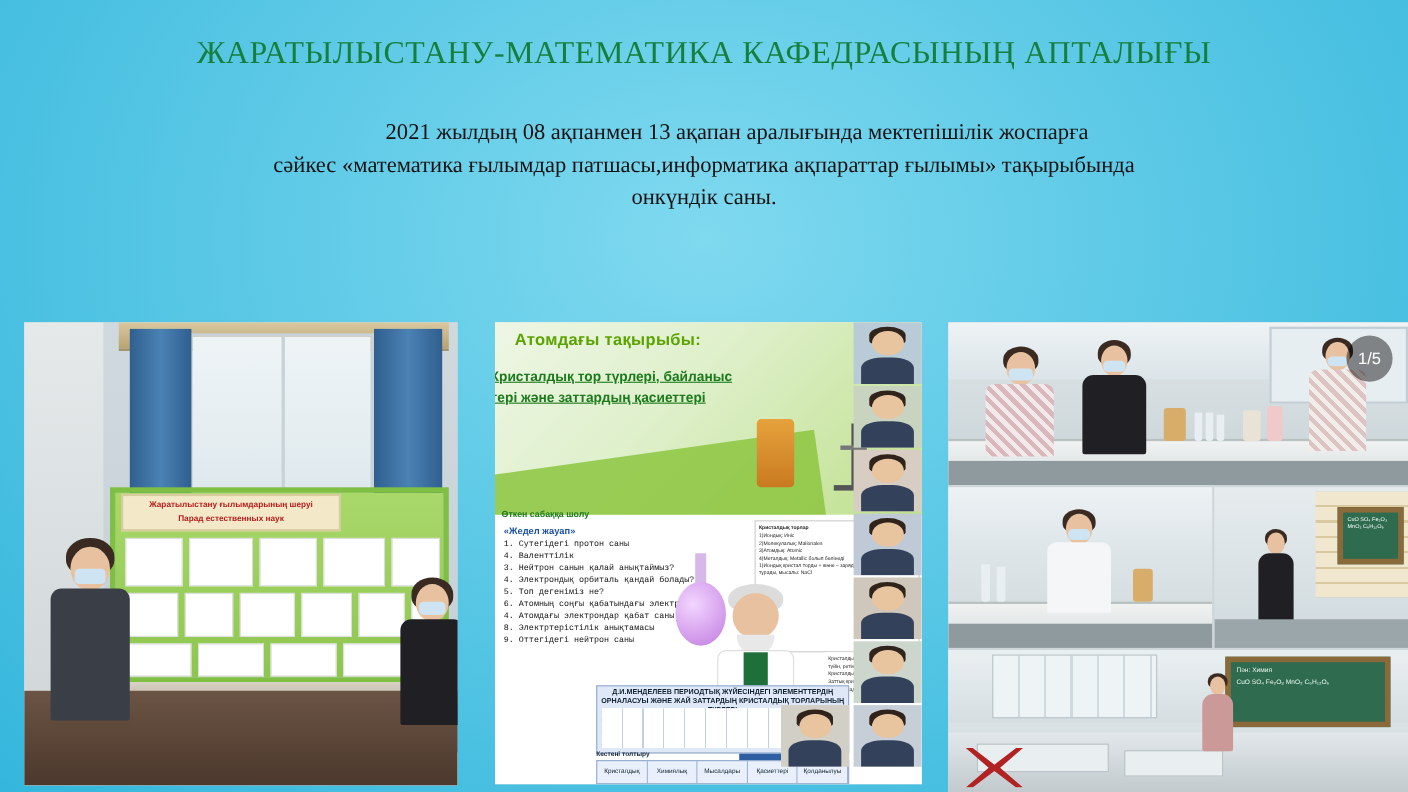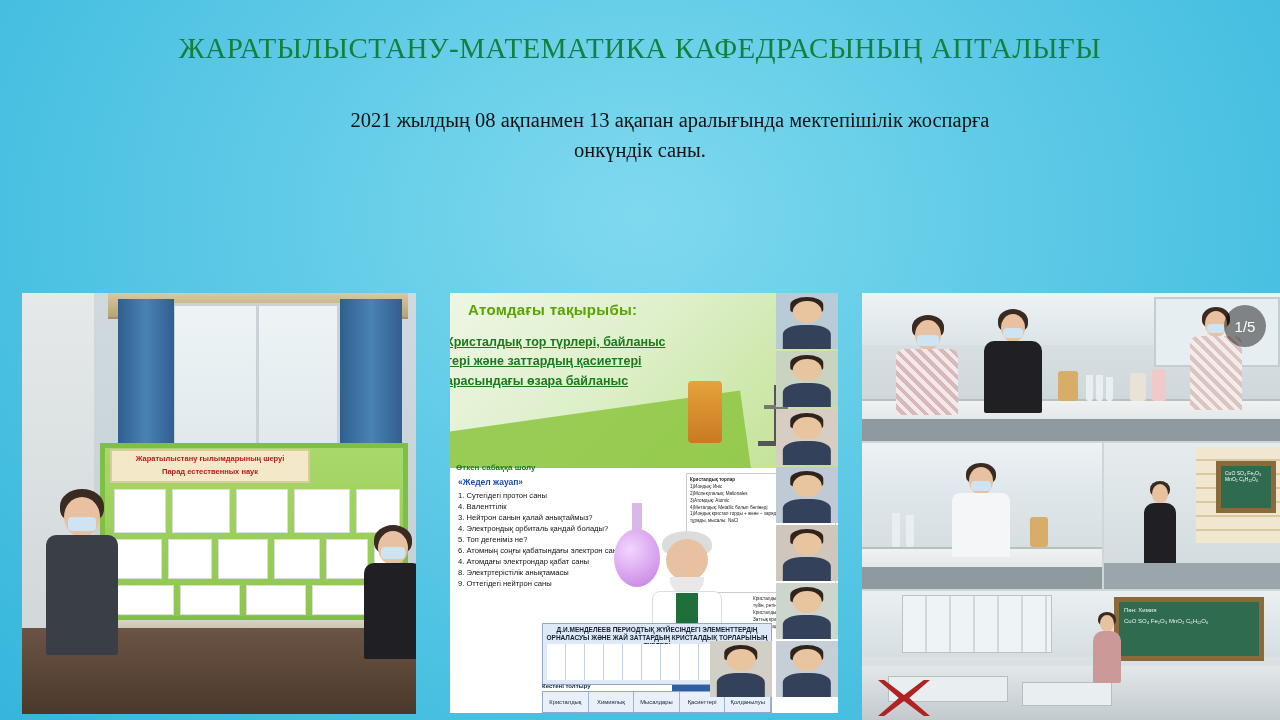--- a/index.html
+++ b/index.html
@@ -101,21 +101,21 @@
   .p2 .slide-txt { position:absolute; left:-4px; top:40px; width:300px;
         font-size:12.5px; line-height:1.55; color:#1b7a1b; font-weight:bold;
         font-family:"Liberation Sans",sans-serif; }
   .p2 .slide-txt u { text-decoration: underline; }
   .p2 .lower { position:absolute; left:0; top:175px; width:100%; height:245px;
         background:#ffffff; }
   .p2 .qbox { position:absolute; left:6px; top:182px; width:228px; height:148px; }
   .p2 .qbox .q-title { font-size:8.5px; color:#1b4fa0; font-weight:bold;
         font-family:"Liberation Sans",sans-serif; margin:2px 0 3px 2px;}
   .p2 .qbox .q { font-size:7.6px; color:#111; line-height:1.45; margin-left:2px;
-        font-family:Liberation Sans, sans-serif;}
+        font-family:Liberation Mono, monospace;}
   .p2 .tbl { position:absolute; left:92px; top:330px; width:230px; height:62px;
         background:#dfe8f6; border:1px solid #8fa8cc; }
   .p2 .tbl-hdr { font-size:6.5px; color:#123; text-align:center; line-height:1.2;
         padding:2px 2px 0; font-weight:bold; font-family:"Liberation Sans",sans-serif;}
   .p2 .tbl-grid { position:absolute; left:4px; top:20px; right:4px; bottom:4px;
         background: repeating-linear-gradient(90deg,#fff 0 18px,#c2d0e6 18px 19px),
                     repeating-linear-gradient(180deg,#fff 0 10px,#c2d0e6 10px 11px); }
   .p2 .tbl2 { position:absolute; left:92px; top:398px; width:230px; height:22px;
         background:#e9f0fb; border:1px solid #8fa8cc; }
   .p2 .tbl2-row { display:flex; height:100%; }
@@ -168,20 +168,21 @@
     font-size:15px; display:flex; align-items:center; justify-content:center;
   }
 </style>
 </head>
 <body>
 
 <div class="slide-title">ЖАРАТЫЛЫСТАНУ-МАТЕМАТИКА  КАФЕДРАСЫНЫҢ  АПТАЛЫҒЫ</div>
 
 <div class="subtitle">
   <span class="line1">2021 жылдың 08  ақпанмен  13  ақапан аралығында  мектепішілік жоспарға</span>
+  <span class="line2">сәйкес   «математика ғылымдар патшасы,информатика ақпараттар ғылымы» тақырыбында</span>
   <span class="line3">онкүндік саны.</span>
 </div>
 
 <div class="photos">
 
   <div class="photo photo-1">
     <div class="p1">
       <div class="wall-left"></div>
       <div class="valance"></div>
       <div class="window"></div>
@@ -232,21 +233,20 @@
 
   <div class="photo photo-2">
     <div class="p2">
       <div class="slide-top"></div>
       <div class="green-swoosh"></div>
 
       <div class="slide-hdr">Атомдағы тақырыбы:</div>
       <div class="slide-txt">
         <div><u>Кристалдық тор түрлері, байланыс</u></div>
         <div><u>тері және заттардың қасиеттері</u></div>
-        <div><u>арасындағы өзара байланыс</u></div>
       </div>
 
       <div class="lower"></div>
 
       <div style="position:absolute;left:6px;top:170px;font-size:8px;color:#1b7a1b;font-weight:bold;font-family:'Liberation Sans',sans-serif;">Өткен сабаққа шолу</div>
 
       <div class="qbox">
         <div class="q-title">«Жедел жауап»</div>
         <div class="q">1. Сутегідегі протон саны</div>
         <div class="q">4. Валенттілік</div>

